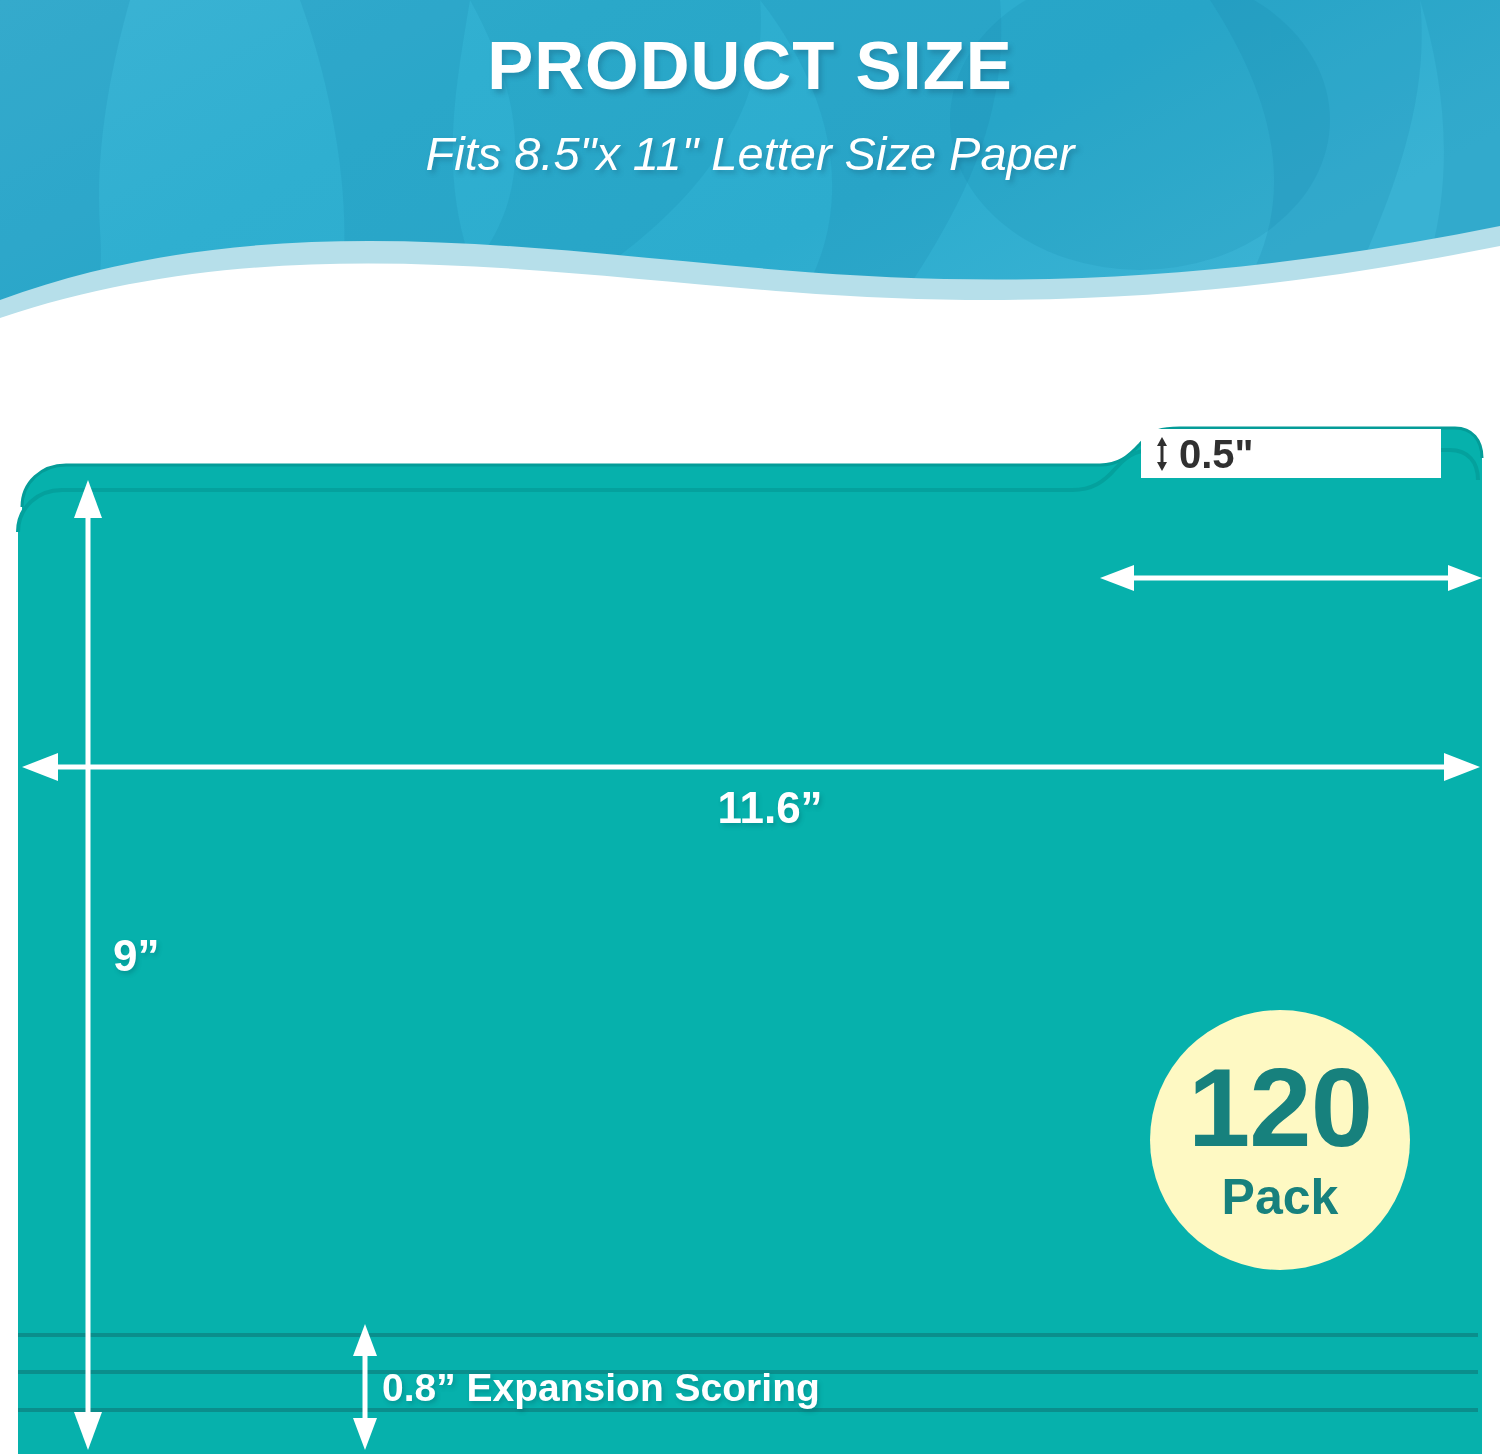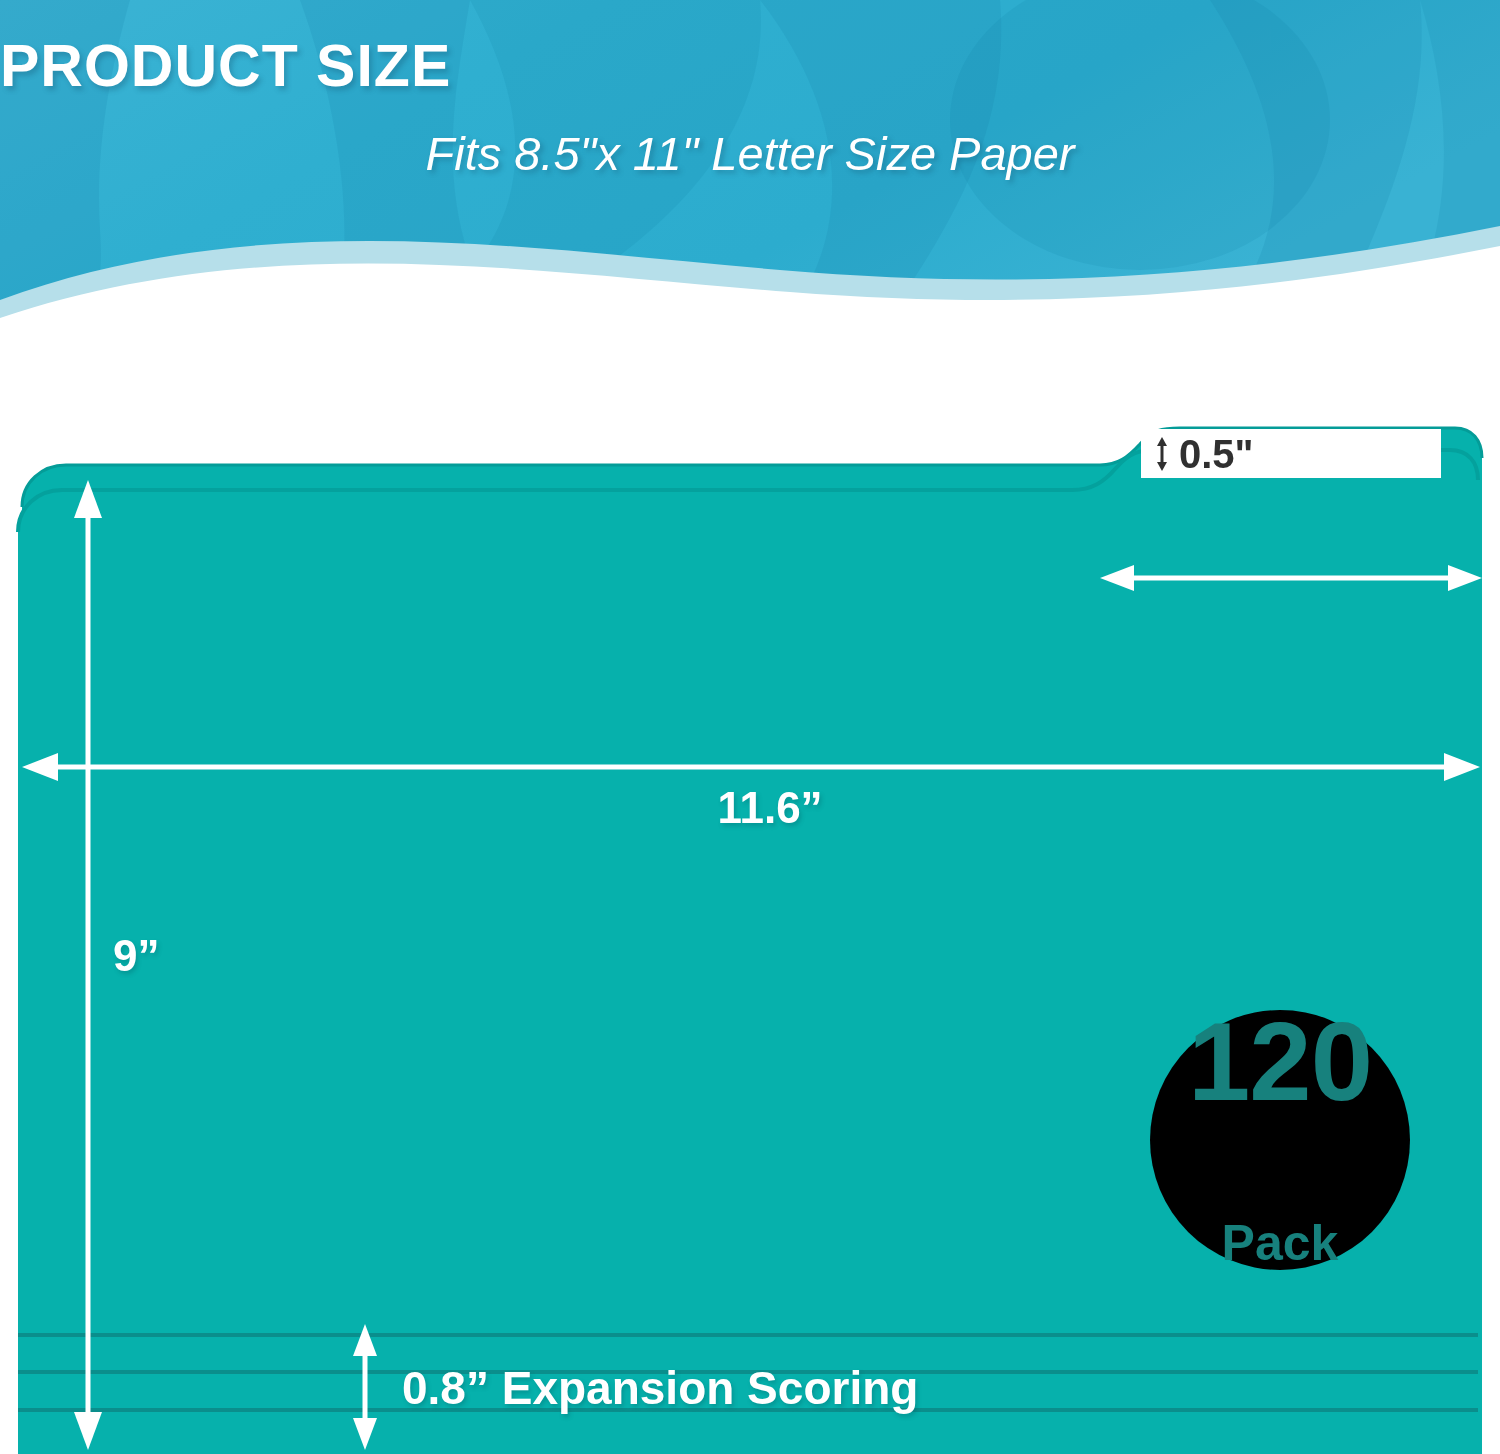--- a/index.html
+++ b/index.html
@@ -32,22 +32,23 @@
     left: 0; top: 0;
     width: 1500px;
     height: 330px;
     display: block;
   }
   .banner-title {
     position: absolute;
     left: 0;
     top: 14px;
     width: 1500px;
+    text-align: center;
     color: #ffffff;
-    font-size: 59px;
+    font-size: 69px;
     line-height: 104px;
     font-weight: bold;
     letter-spacing: 1px;
     text-shadow: 3px 4px 5px rgba(20,80,110,0.30);
     white-space: nowrap;
   }
   .banner-subtitle {
     position: absolute;
     left: 0;
     top: 124px;
@@ -138,39 +139,39 @@
     font-size: 44px;
     line-height: 52px;
   }
   .dim-height {
     left: 113px;
     top: 930px;
     font-size: 44px;
     line-height: 52px;
   }
   .dim-expansion {
-    left: 402px;
+    left: 382px;
     top: 1360px;
-    font-size: 46px;
+    font-size: 39px;
     line-height: 56px;
   }
 
   
   .pack-badge {
     position: absolute;
     left: 1150px;
     top: 1010px;
     width: 260px;
     height: 260px;
     border-radius: 50%;
-    background: #000000;
+    background: #fef9c3;
     display: flex;
     flex-direction: column;
     align-items: center;
-    justify-content: space-between;
+    justify-content: center;
   }
   .pack-count {
     color: #17817D;
     font-size: 112px;
     line-height: 104px;
     font-weight: bold;
     letter-spacing: -1px;
   }
   .pack-word {
     color: #17817D;

